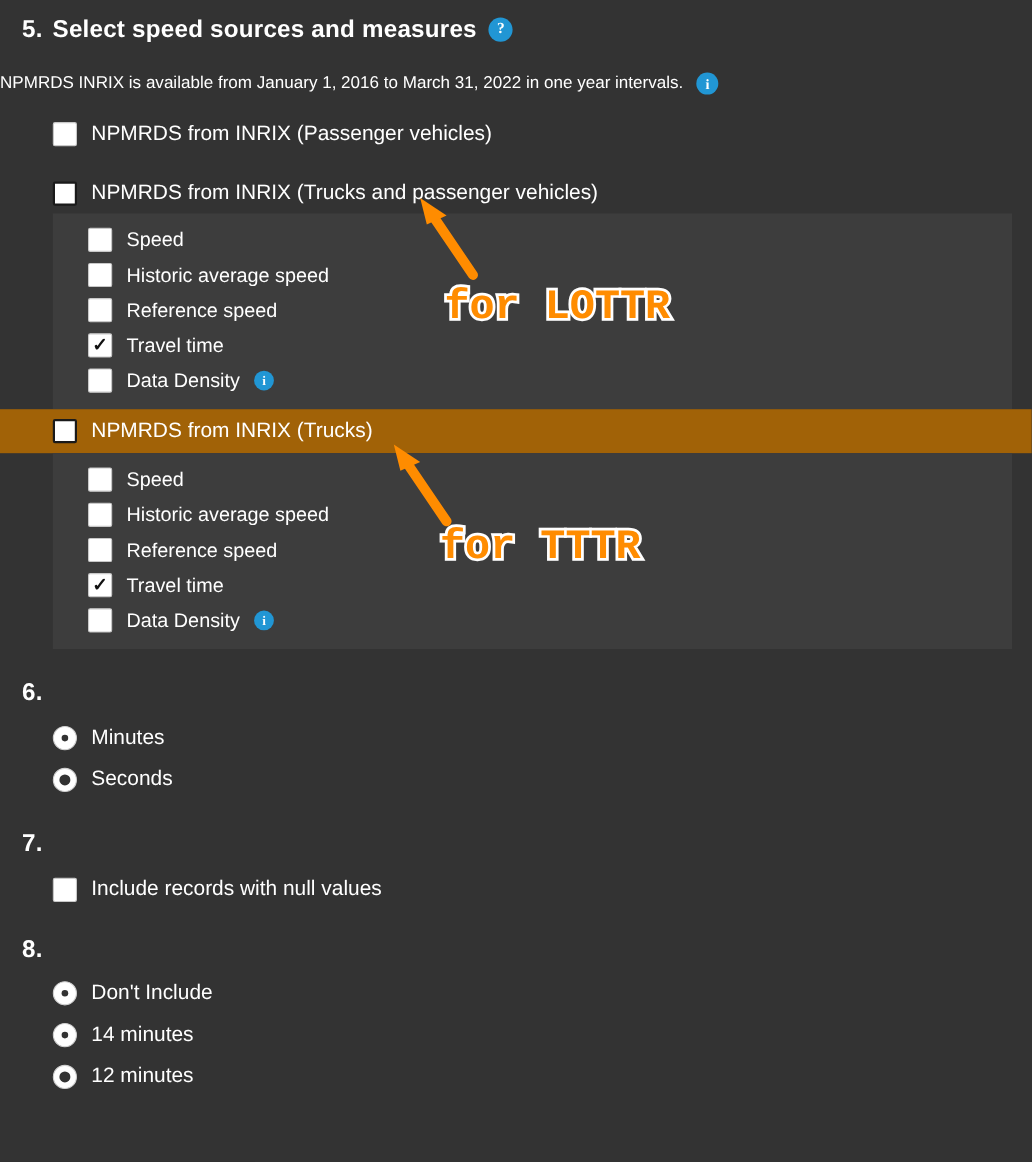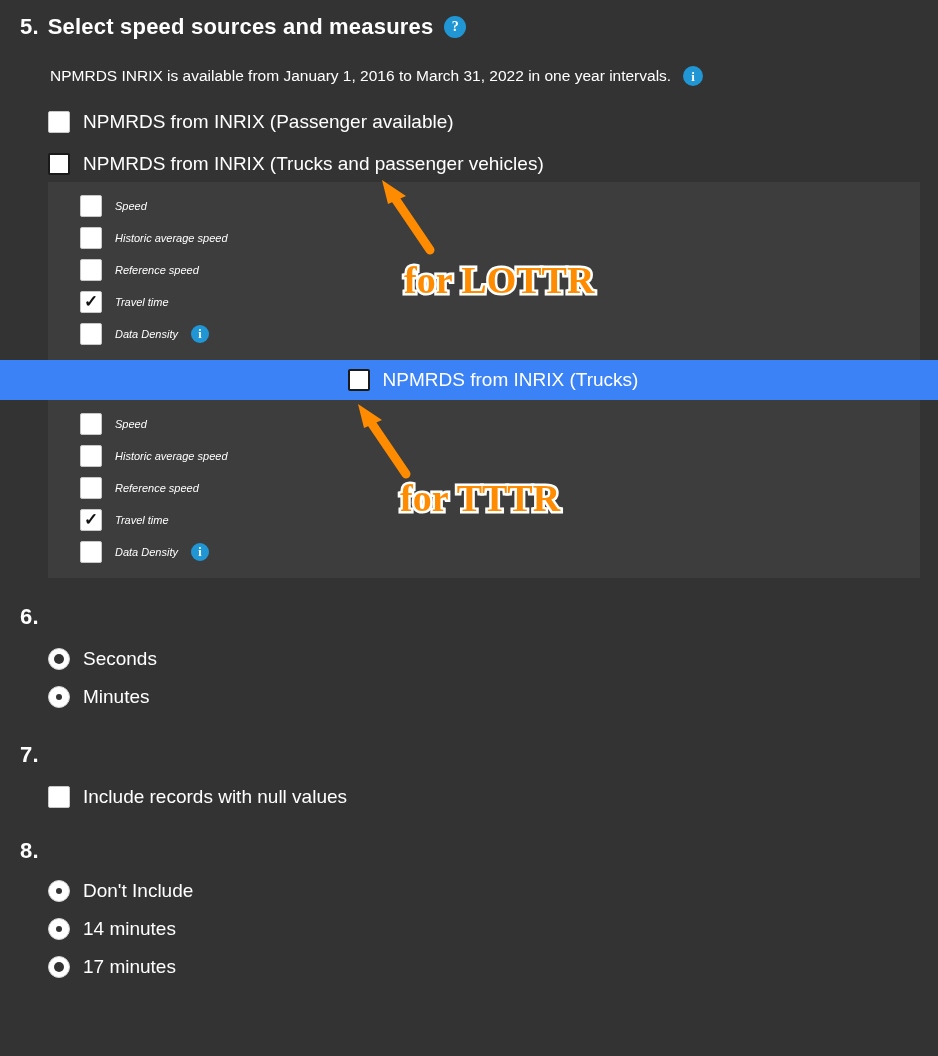--- a/index.html
+++ b/index.html
@@ -61,21 +61,20 @@
     line-height: 1;
   }
   .info-badge.small { width: 18px; height: 18px; font-size: 12px; }
 
   
   .avail-note {
     display: flex;
     align-items: center;
     gap: 12px;
     font-size: 15.5px;
-    padding-left: 50px;
     margin-top: 26px;
   }
 
   
   .row {
     display: flex;
     align-items: center;
     gap: 13px;
   }
 
@@ -135,48 +134,47 @@
 
   .lbl { font-size: 18px; }
   .lbl.big { font-size: 19px; }
 
   
   .source-row {
     padding-left: 48px;
     height: 36px;
   }
   .source-row.banded {
-    background: #3b82f6;
+    background: #a16207;
     padding-left: 48px;
     margin-top: 0;
-    justify-content: center;
   }
 
   
   .measure-panel {
     background: #3d3d3d;
     padding: 8px 0 10px 0;
     margin-left: 48px;
     width: 872px;
   }
   .measure-row {
     padding-left: 32px;
     height: 32px;
   }
-  .measure-row .lbl { font-size: 11px; font-style: italic; }
+  .measure-row .lbl { font-size: 18px; }
 
   .opt-row { padding-left: 48px; height: 38px; }
 
   
   .annot {
     position: absolute;
     pointer-events: none;
   }
   .annot-text {
-    font-family: Liberation Serif, serif;
+    font-family: Liberation Mono, monospace;
     font-weight: bold;
     font-size: 38px;
     color: #ff8c00;
     -webkit-text-stroke: 5px #ffffff;
     paint-order: stroke fill;
     white-space: nowrap;
   }
   svg.arrow { display: block; }
 </style>
 </head>
@@ -192,24 +190,24 @@
 
   <div class="avail-note">
     <span>NPMRDS INRIX is available from January 1, 2016 to March 31, 2022 in one year intervals.</span>
     <span class="info-badge">i</span>
   </div>
 
   <div style="height:18px"></div>
 
   <div class="row source-row">
     <span class="cb"></span>
-    <span class="lbl big">NPMRDS from INRIX (Passenger available)</span>
-  </div>
-
-  <div class="row source-row" style="margin-top:6px">
+    <span class="lbl big">NPMRDS from INRIX (Passenger vehicles)</span>
+  </div>
+
+  <div class="row source-row" style="margin-top:18px">
     <span class="cb bold"></span>
     <span class="lbl big">NPMRDS from INRIX (Trucks and passenger vehicles)</span>
   </div>
 
   <div class="measure-panel">
     <div class="row measure-row">
       <span class="cb"></span>
       <span class="lbl">Speed</span>
     </div>
     <div class="row measure-row">
@@ -259,26 +257,26 @@
       <span class="info-badge small">i</span>
     </div>
   </div>
 
   <div style="height:26px"></div>
   <div class="section-head">
     <span class="num">6.</span>
   </div>
   <div style="height:10px"></div>
   <div class="row opt-row">
+    <span class="rb"></span>
+    <span class="lbl big">Minutes</span>
+  </div>
+  <div class="row opt-row">
     <span class="rb selected"></span>
     <span class="lbl big">Seconds</span>
-  </div>
-  <div class="row opt-row">
-    <span class="rb"></span>
-    <span class="lbl big">Minutes</span>
   </div>
 
   <div style="height:26px"></div>
   <div class="section-head">
     <span class="num">7.</span>
   </div>
   <div style="height:10px"></div>
   <div class="row opt-row">
     <span class="cb"></span>
     <span class="lbl big">Include records with null values</span>
@@ -292,21 +290,21 @@
   <div class="row opt-row">
     <span class="rb"></span>
     <span class="lbl big">Don't Include</span>
   </div>
   <div class="row opt-row">
     <span class="rb"></span>
     <span class="lbl big">14 minutes</span>
   </div>
   <div class="row opt-row">
     <span class="rb selected"></span>
-    <span class="lbl big">17 minutes</span>
+    <span class="lbl big">12 minutes</span>
   </div>
 
   <div class="annot" style="left:372px; top:178px;">
     <svg class="arrow" width="70" height="80" viewBox="0 0 70 80">
       <g>
         <path d="M58,72 L20,16" stroke="#ff8c00" stroke-width="9" stroke-linecap="round" fill="none"></path>
         <path d="M10,2 L34,18 L16,26 Z" fill="#ff8c00"></path>
       </g>
     </svg>
   </div>

